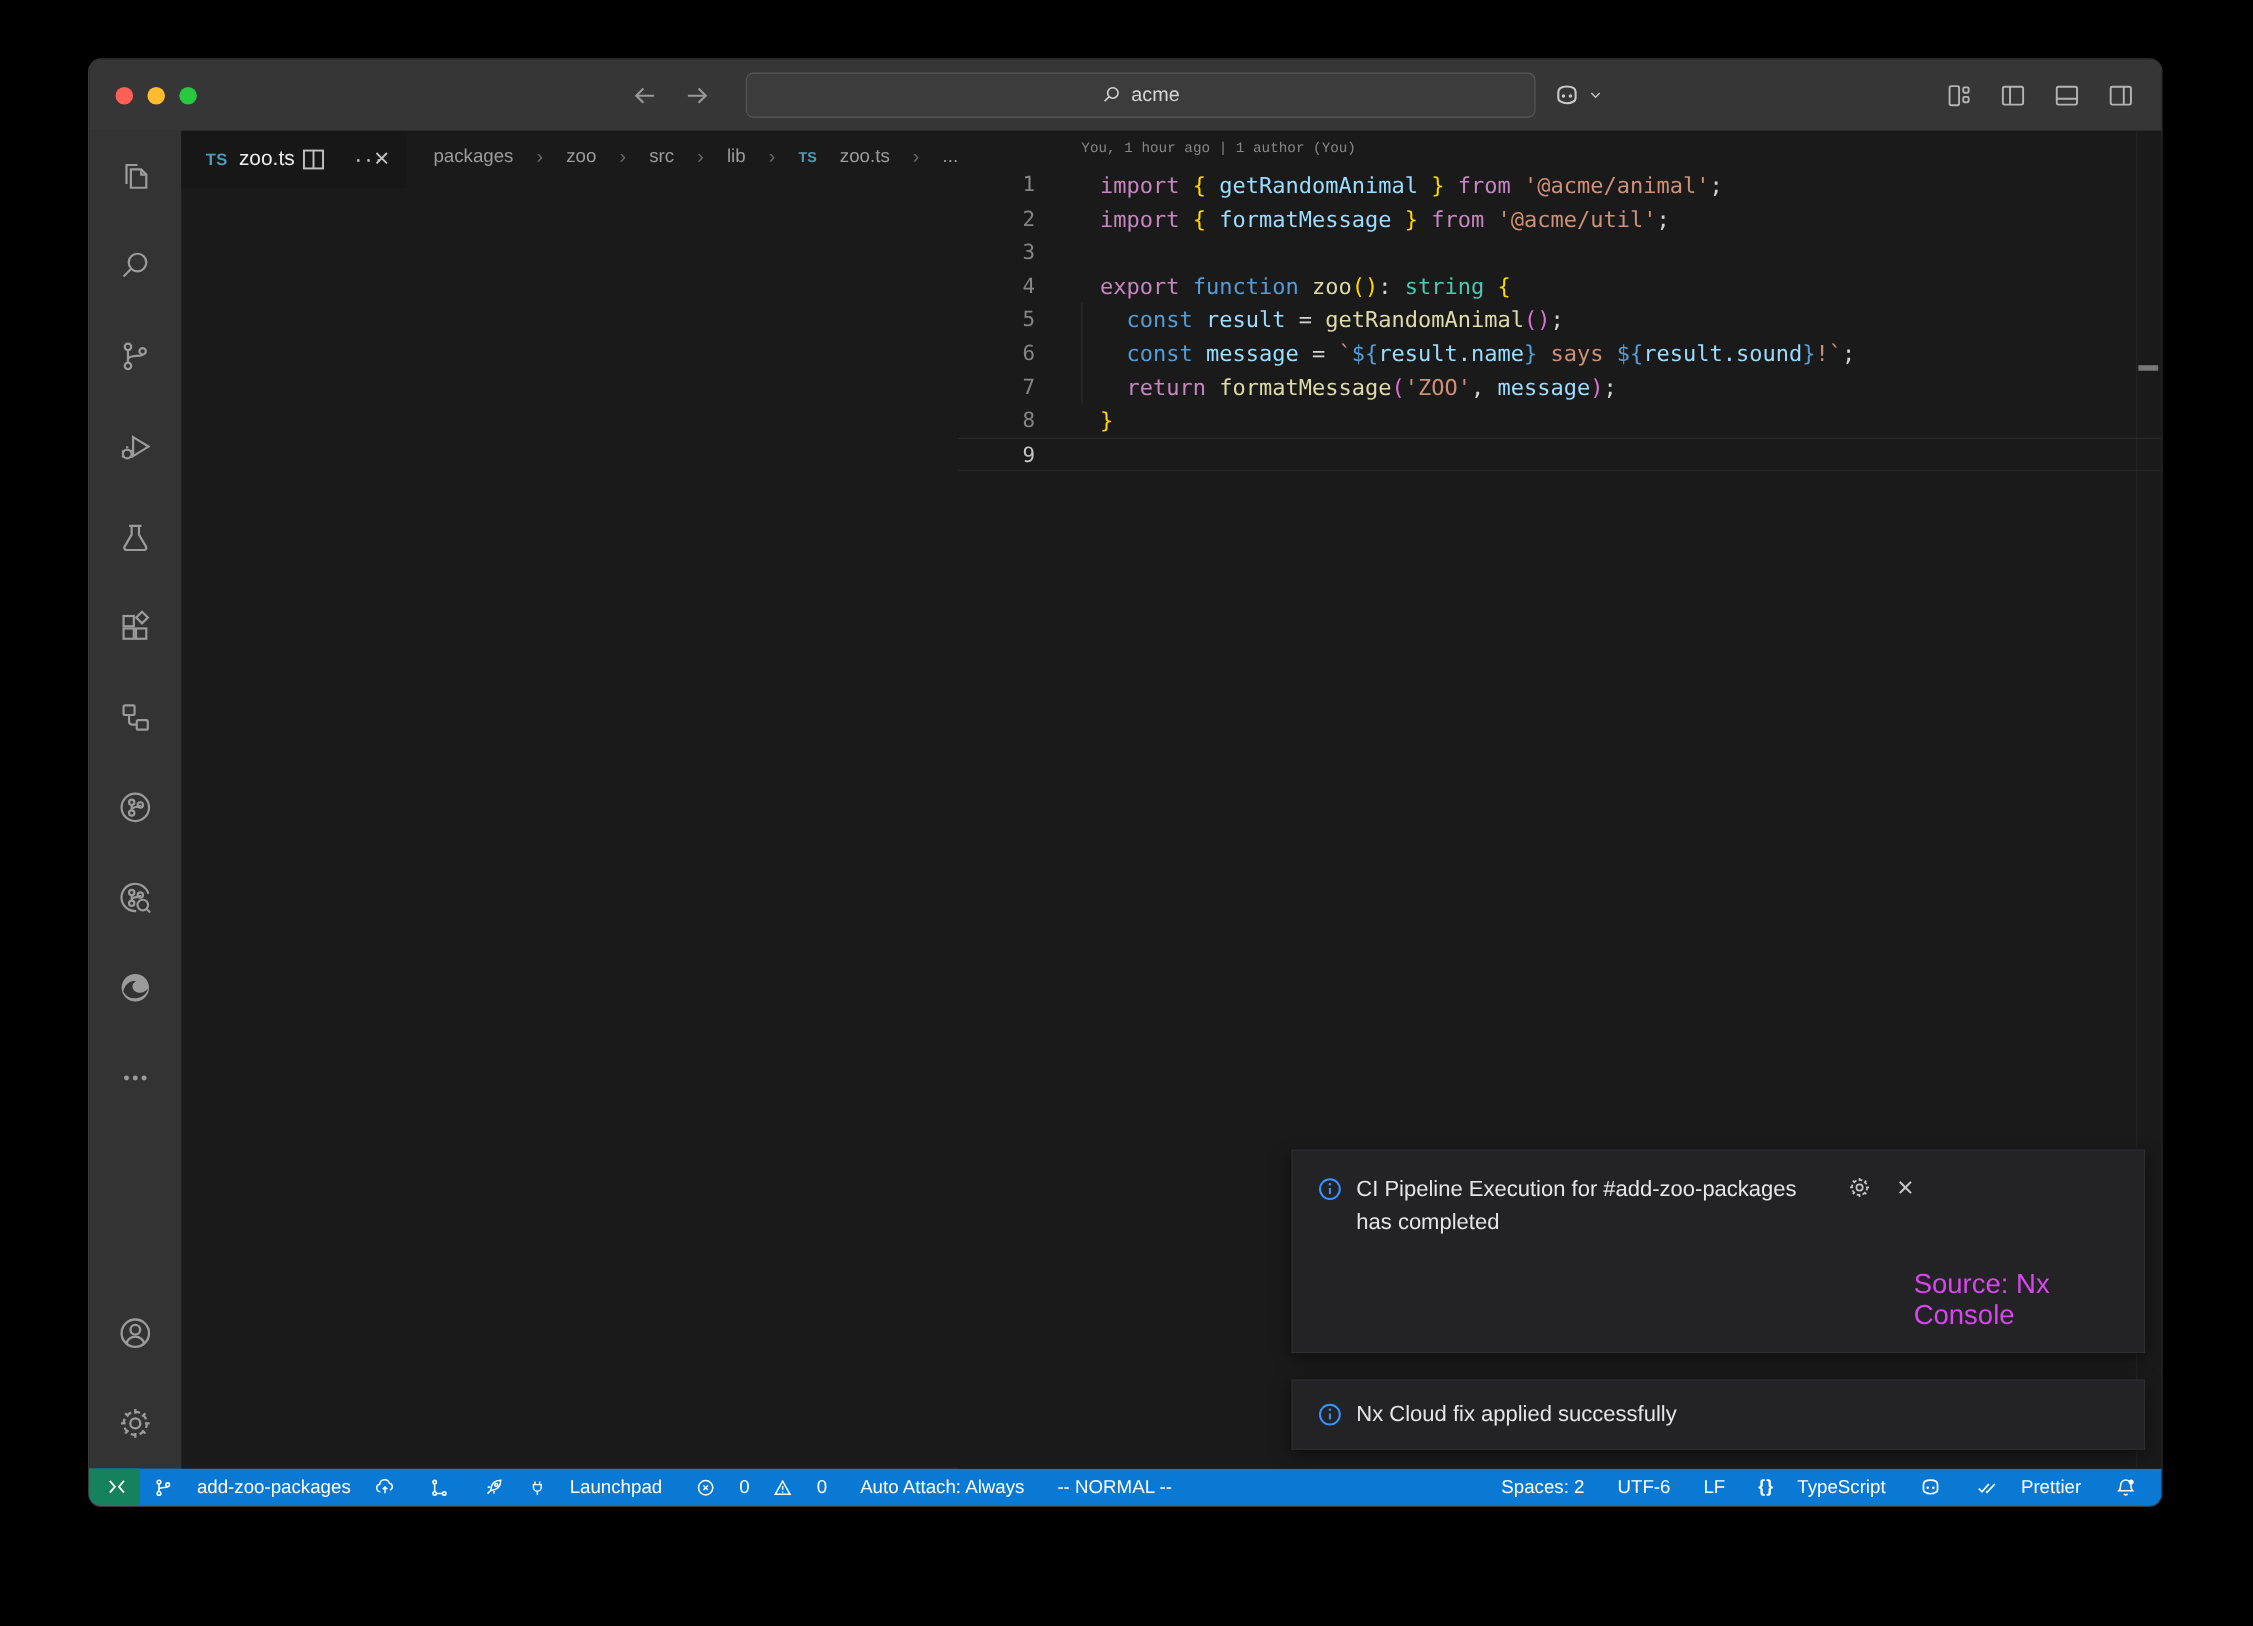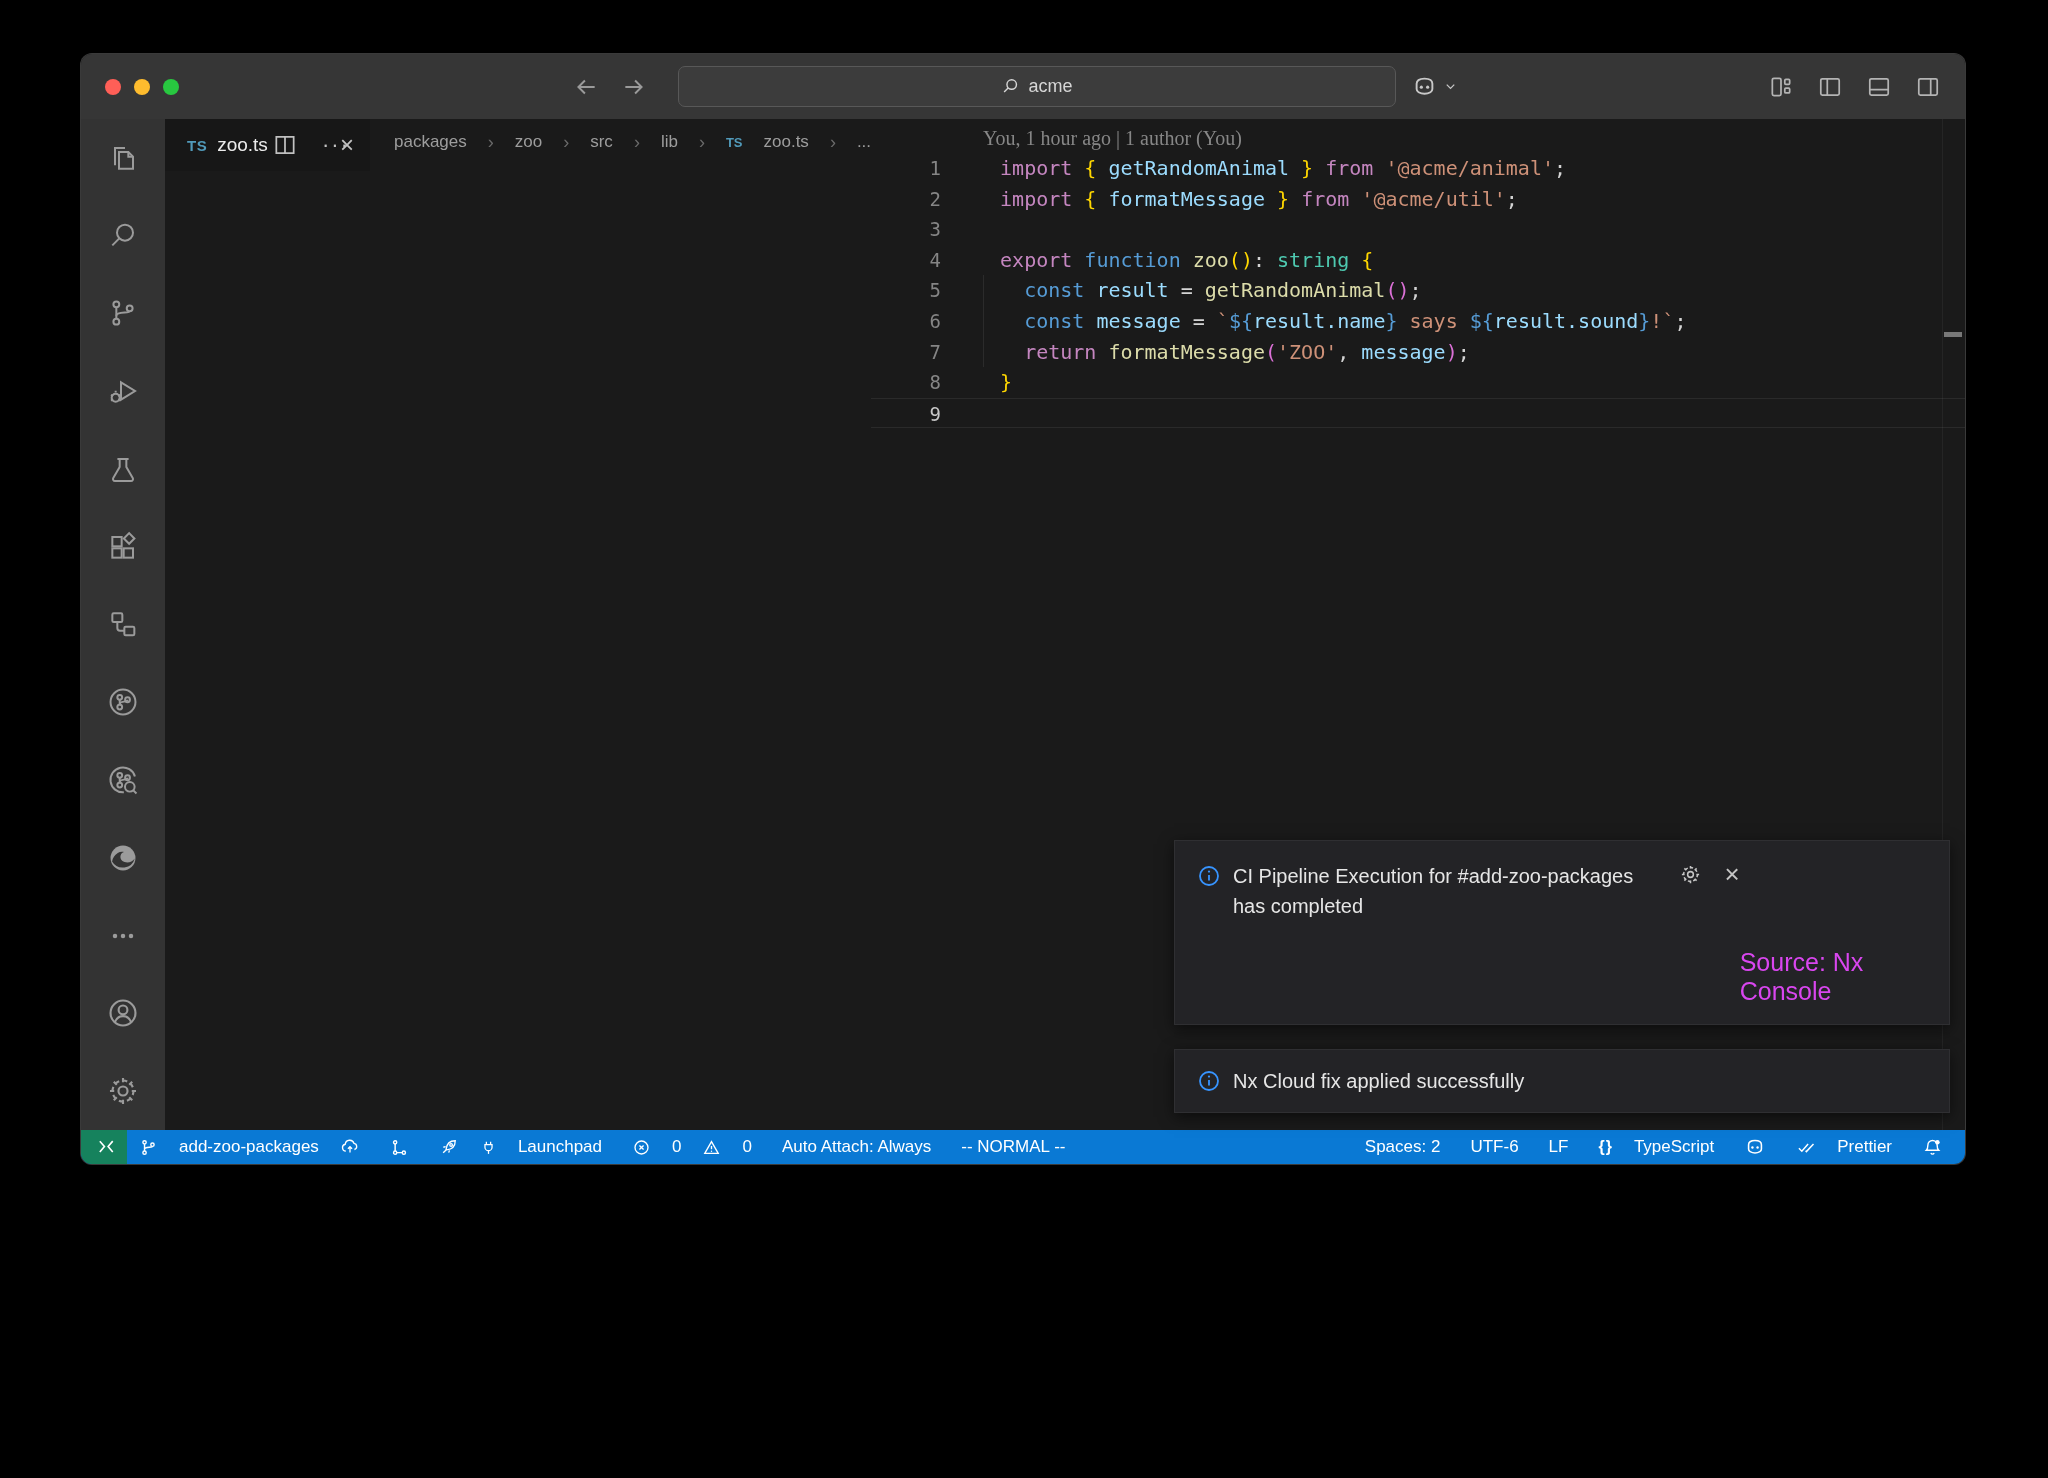--- a/index.html
+++ b/index.html
@@ -1,21 +1,21 @@
 <!DOCTYPE html>
 <html><head>
 <meta charset="utf-8">
 <style>
   * { margin:0; padding:0; box-sizing:border-box; }
   html,body { width:2048px; height:1478px; background:#000; overflow:hidden;
               font-family:"Liberation Sans", sans-serif; }
   .screen { position:relative; width:2048px; height:1478px; background:#000; }
 
   
-  .window { position:absolute; left:80px; top:53px; width:1886px; height:1112px;
+  .window { position:absolute; left:80px; top:53px; width:1886px; height:1317px;
             background:#1a1a1a; border-radius:12px; overflow:hidden;
             border:1px solid rgba(255,255,255,0.14);
             box-shadow:0 24px 70px rgba(0,0,0,0.85);
             display:flex; flex-direction:column; }
 
   
   .titlebar { position:relative; height:65px; flex:0 0 65px; background:#363636; }
   .traffic { position:absolute; left:24px; top:0; height:65px; display:flex; align-items:center; gap:13px; }
   .tl { width:16px; height:16px; border-radius:50%; }
   .nav-arrows { position:absolute; left:492px; top:0; height:65px; display:flex; align-items:center; gap:22px; color:#9a9a9a; }
@@ -47,22 +47,22 @@
   
   .breadcrumbs { height:46px; flex:0 0 46px; background:#1a1a1a; display:flex; align-items:center;
                  padding-left:24px; gap:21px; color:#9d9d9d; font-size:17px; }
   .bc-sep { color:#6a6a6a; font-size:18px; }
   .bc-ts { color:#519aba; font-weight:bold; font-size:13px; }
   .bc-more { color:#9d9d9d; }
 
   
   .code-area { position:relative; flex:1; background:#1a1a1a; overflow:hidden;
                font-family:"DejaVu Sans Mono", monospace; }
-  .blame { margin:8px 0 2px 112px; height:24px; color:#868686; font-size:20px;
-           font-family:Liberation Serif, serif; }
+  .blame { margin:8px 0 2px 112px; height:24px; color:#868686; font-size:13px;
+           font-family:Liberation Mono, monospace; }
   .line { position:relative; height:30.6px; line-height:30.6px; white-space:pre; font-size:20px; color:#d4d4d4; }
   .line .ln { position:absolute; left:0; top:0; width:70px; text-align:right; color:#858585; font-size:19px; }
   .line .lt { position:absolute; left:129px; top:0; }
   .line .guide { position:absolute; left:112px; top:0; width:1px; height:100%; background:rgba(255,255,255,0.08); }
   .line.current { border-top:1px solid rgba(255,255,255,0.07); border-bottom:1px solid rgba(255,255,255,0.07); }
   .line.current .ln { color:#c6c6c6; }
   .tk-kw{color:#C586C0;} .tk-kb{color:#569CD6;} .tk-vr{color:#9CDCFE;} .tk-fn{color:#DCDCAA;}
   .tk-ty{color:#4EC9B0;} .tk-st{color:#CE9178;} .tk-b1{color:#FFD700;} .tk-b2{color:#DA70D6;}
   .tk-tp{color:#569CD6;} .tk-pl{color:#d4d4d4;}
   .overview-edge { position:absolute; top:0; right:22px; width:1px; height:100%; background:rgba(255,255,255,0.05); }

